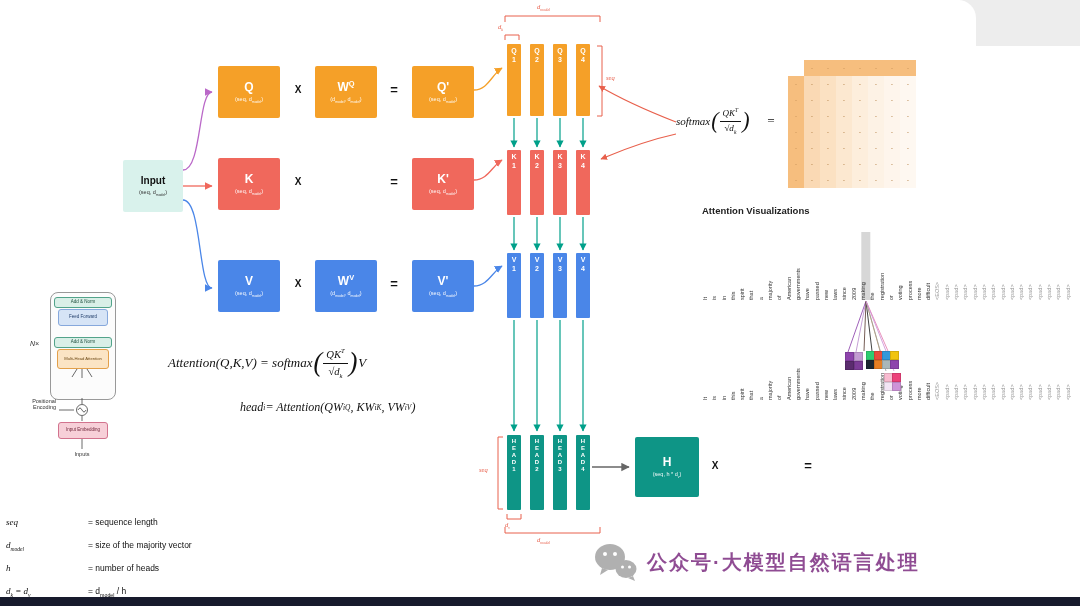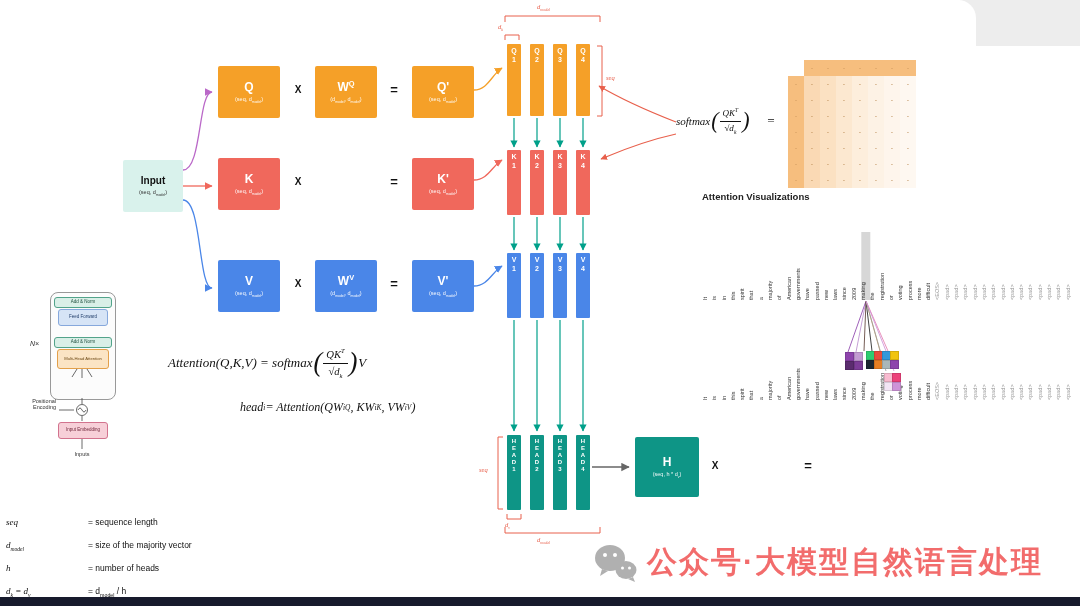--- a/index.html
+++ b/index.html
@@ -70,21 +70,21 @@
   .enc-label{position:absolute;font-size:5.5px;color:#333;z-index:2;line-height:1.15;}
   .enc-nx{position:absolute;font-size:7px;font-style:italic;color:#333;z-index:2;}
   
   #legend{position:absolute;left:6px;top:510px;z-index:2;}
   .legend-row{height:23px;display:flex;align-items:center;}
   .legend-row .lt{width:82px;font-family:"Liberation Serif",serif;font-style:italic;font-size:9px;color:#111;}
   .legend-row .ld{font-size:8.5px;color:#111;}
   
   .watermark{position:absolute;left:594px;top:542px;display:flex;align-items:center;gap:9px;
              opacity:.78;z-index:7;}
-  .watermark .wm-text{font-size:30px;font-weight:bold;color:#ef4444;letter-spacing:2px;}
+  .watermark .wm-text{font-size:20px;font-weight:bold;color:#701a75;letter-spacing:2px;}
   
   .bottom-bar{position:absolute;left:0;bottom:0;width:100%;height:9px;background:#171a2c;z-index:8;}
 </style>
 </head>
 <body>
 
 <div class="page">
 
   <div class="corner-gray"></div>
   <div class="corner-round"></div>
@@ -368,21 +368,21 @@
       <div class="gcell hdr">·</div>
       <div class="gcell body" style="background: rgb(250, 217, 180);">-</div>
       <div class="gcell body" style="background: rgb(251, 225, 194);">-</div>
       <div class="gcell body" style="background: rgb(252, 232, 208);">-</div>
       <div class="gcell body" style="background: rgb(253, 238, 220);">-</div>
       <div class="gcell body" style="background: rgb(253, 242, 229);">-</div>
       <div class="gcell body" style="background: rgb(254, 245, 236);">-</div>
       <div class="gcell body" style="background: rgb(254, 248, 241);">-</div>
     </div>
 
-  <div class="viz-title" style="left:702px;top:191px">Attention Visualizations</div>
+  <div class="viz-title" style="left:702px;top:205px">Attention Visualizations</div>
   <div class="viz-row" data-vizrow="0" style="left:703px;top:232px;height:68px">
       <span class="viz-word">It</span>
       <span class="viz-word">is</span>
       <span class="viz-word">in</span>
       <span class="viz-word">this</span>
       <span class="viz-word">spirit</span>
       <span class="viz-word">that</span>
       <span class="viz-word">a</span>
       <span class="viz-word">majority</span>
       <span class="viz-word">of</span>

